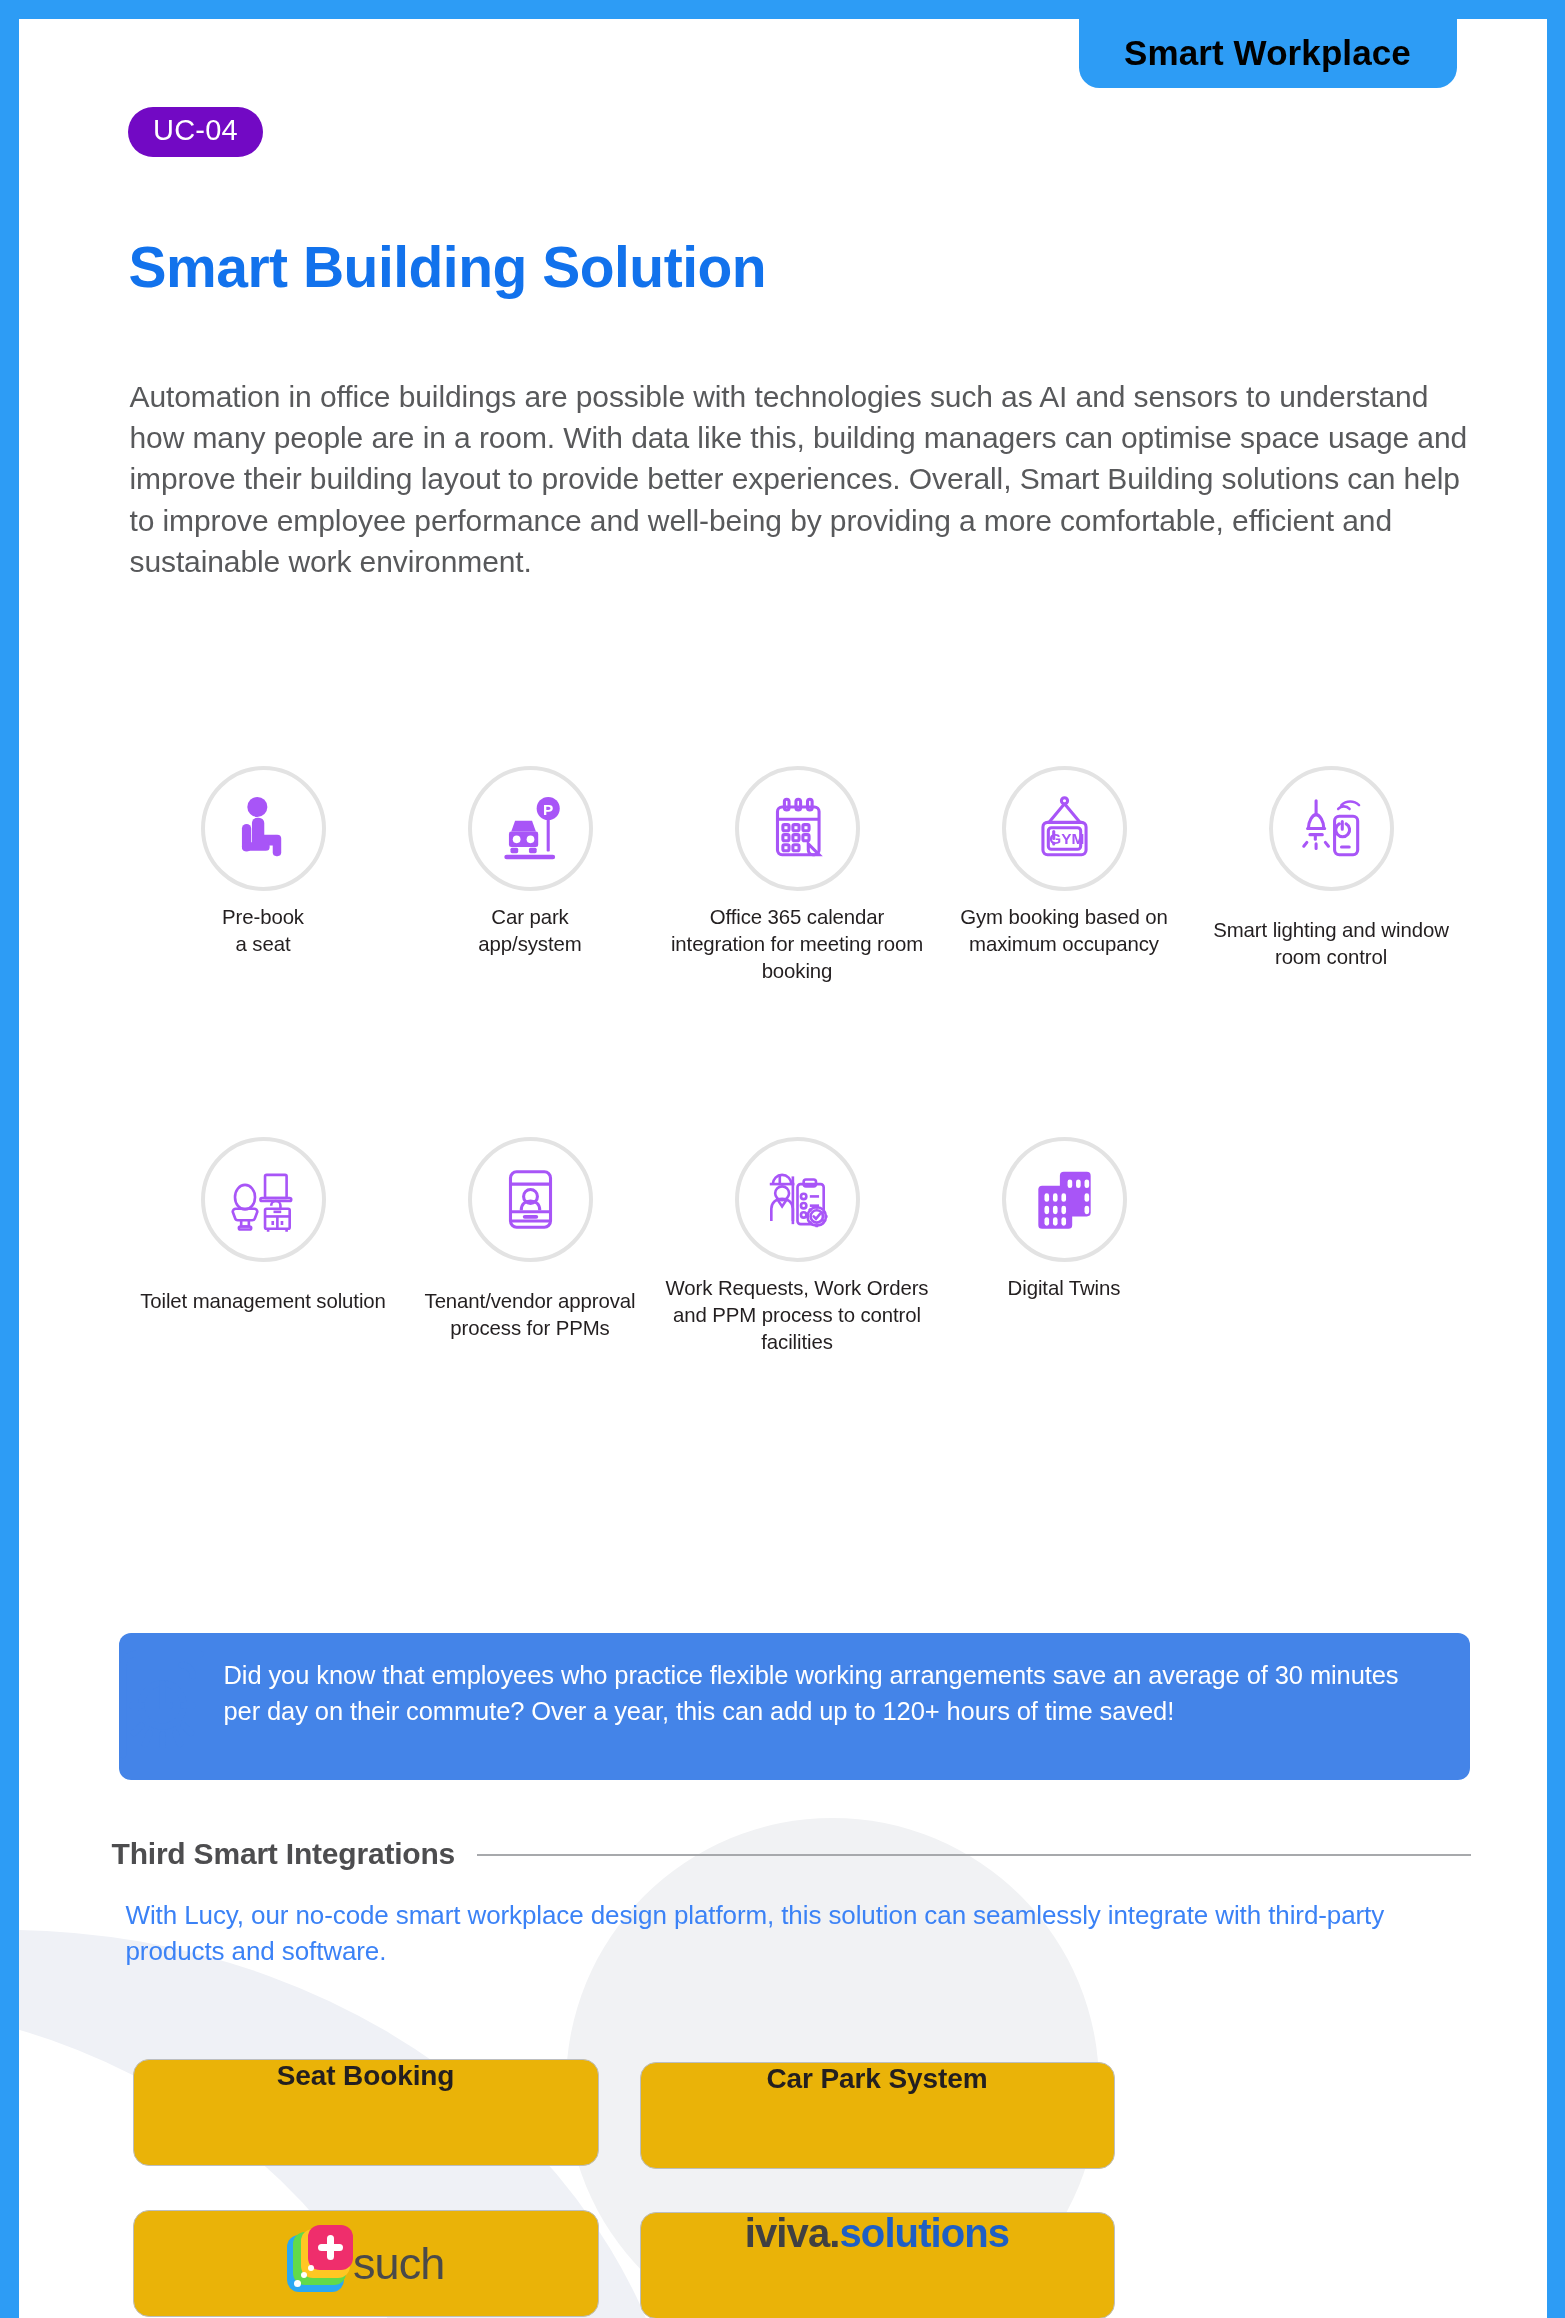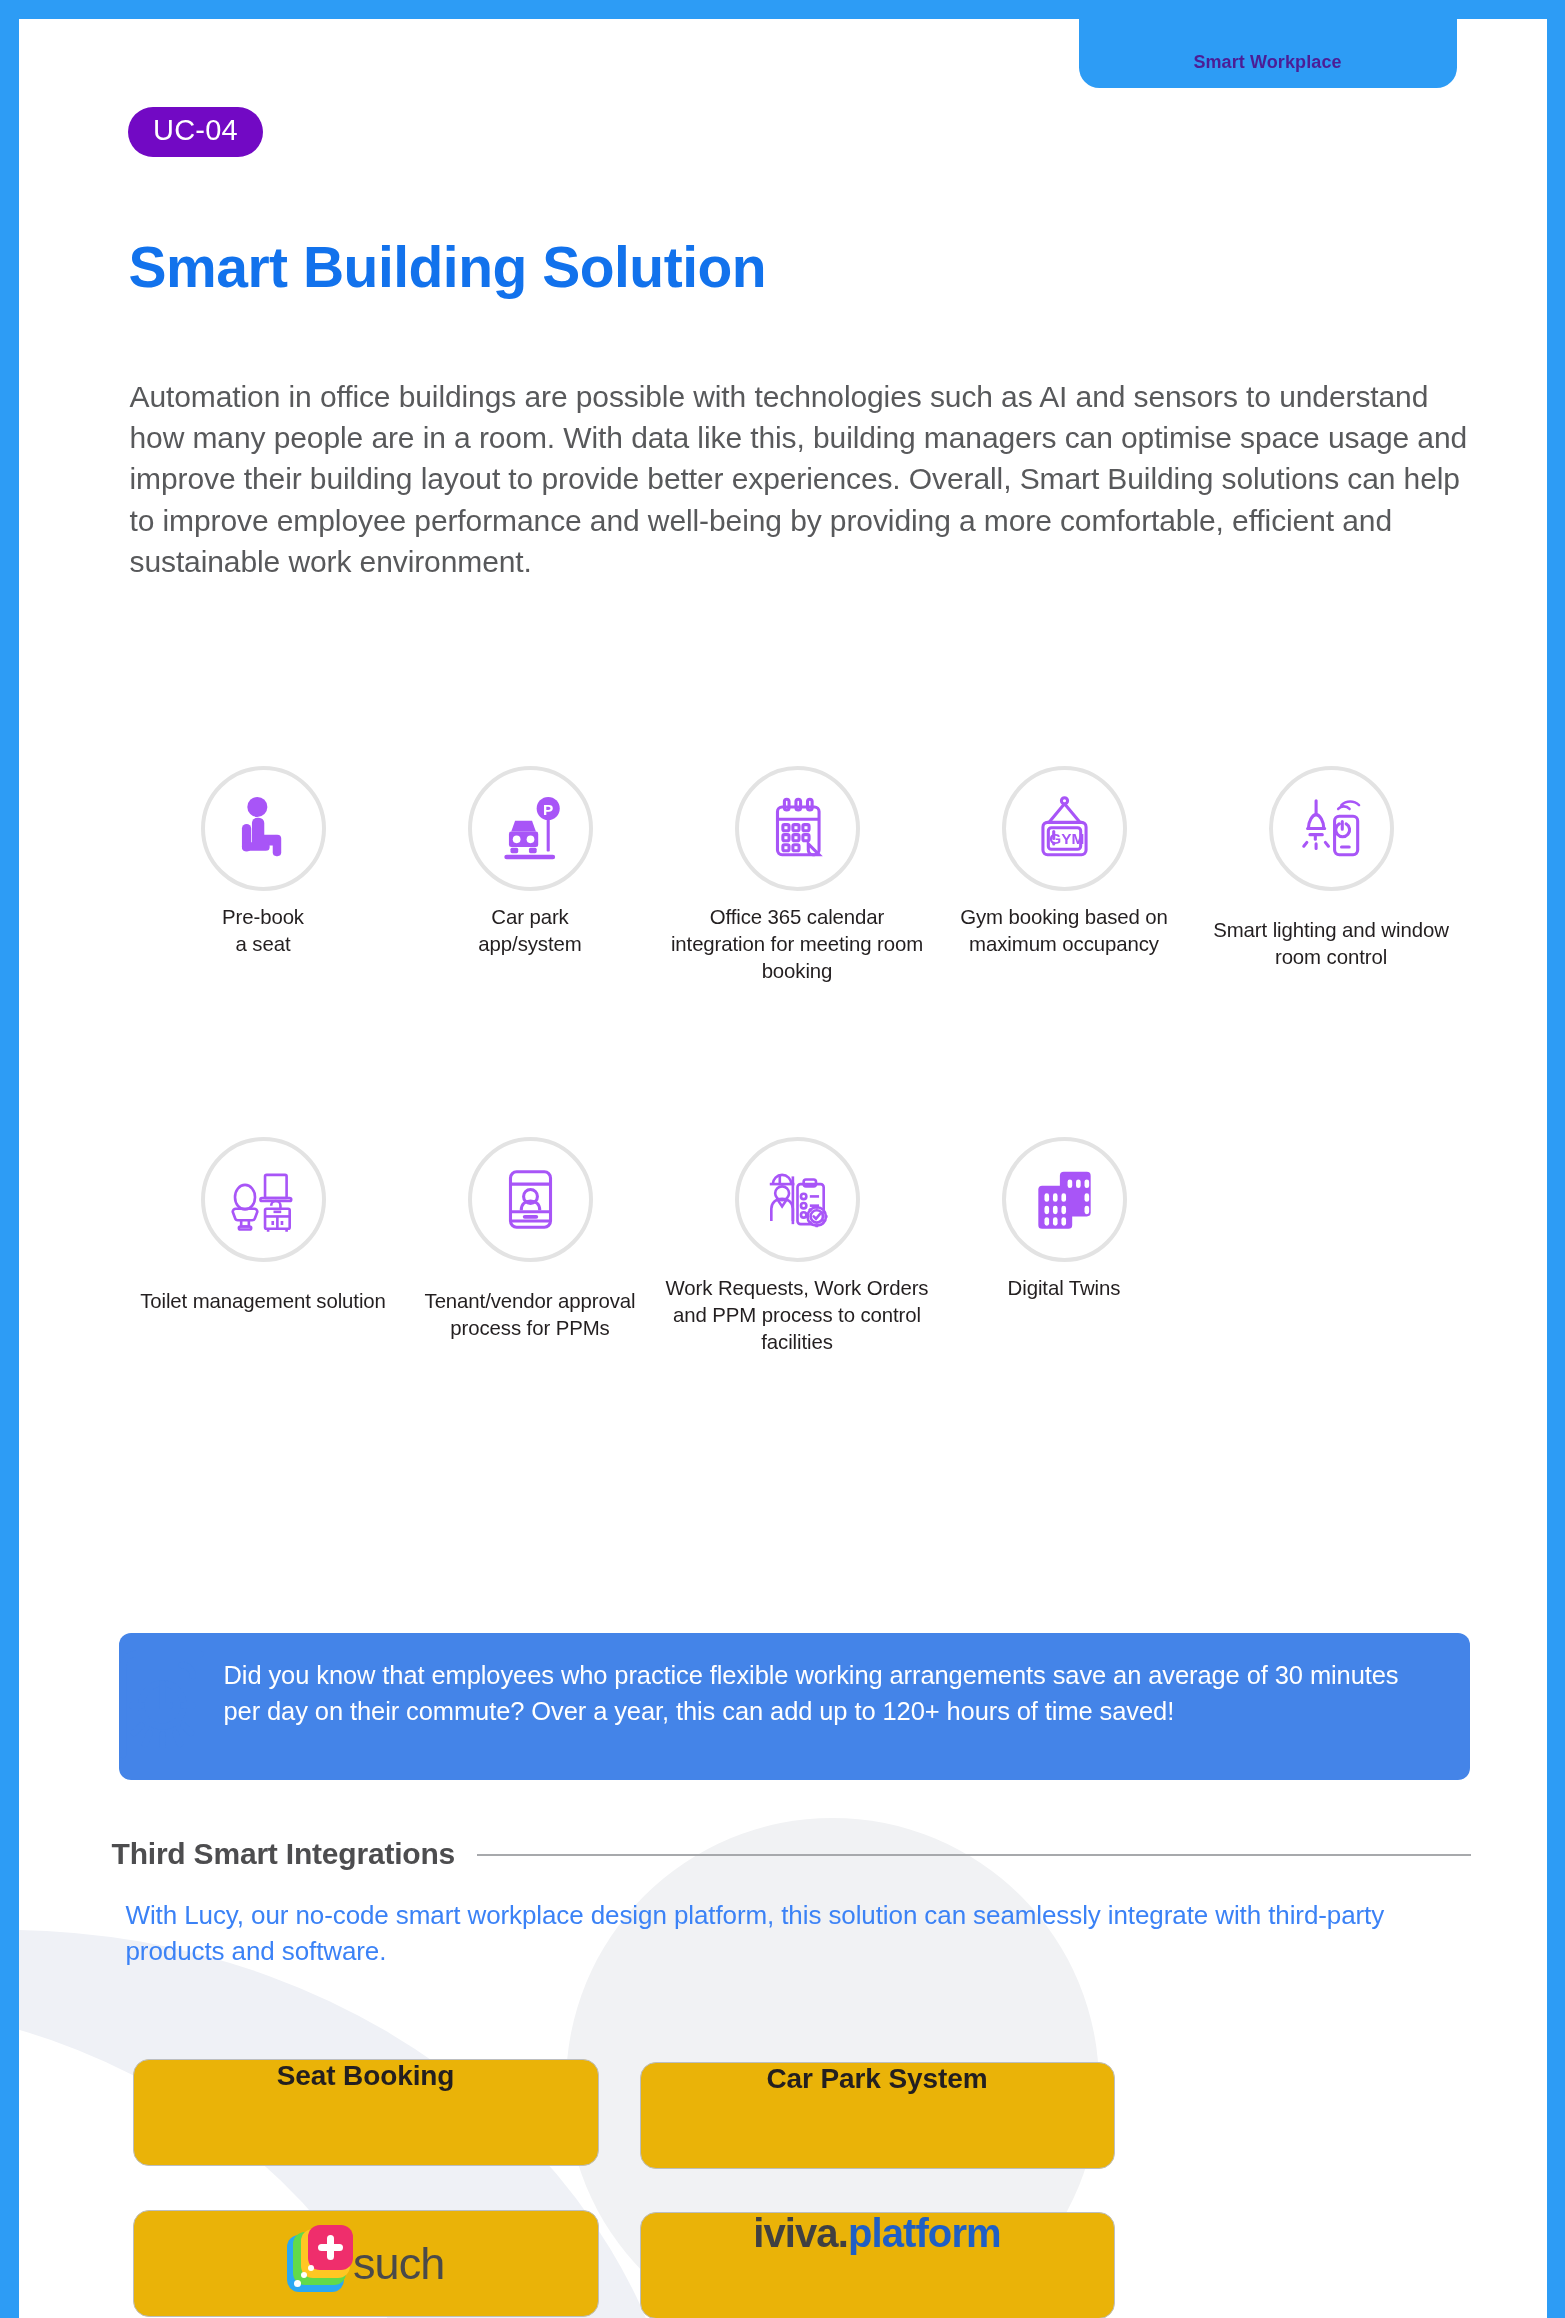--- a/index.html
+++ b/index.html
@@ -54,22 +54,22 @@
     left: 1060px; top: -18.5px;
     width: 378px; height: 88px;
     background: #2D9CF5;
     border-bottom-left-radius: 20.4px;
     border-bottom-right-radius: 20.4px;
     display: flex; align-items: flex-end; justify-content: center;
     padding-bottom: 15px;
     z-index: 5;
   }
   #tab span {
-    color: #4c1d95;
-    font-size: 18px;
+    color: #000000;
+    font-size: 35px;
     font-weight: bold;
     letter-spacing: 0.1px;
   }
 
   
   #badge {
     position: absolute;
     left: 109px; top: 88px;
     background: #7209C4;
     border-radius: 46px;
@@ -476,19 +476,19 @@
               <i class="lucy-plus-h"></i>
             <i class="lucy-dot1"></i>
               <i class="lucy-dot2"></i>
               <i class="lucy-dot3"></i>
           </div>
           <span class="lucy-word">such</span>
         </div>
       </div>
 
       <div class="int-card" id="int-4">
-        <div class="iviva-word"><span class="iviva-a">iviva.</span><span class="iviva-b">platform</span></div>
+        <div class="iviva-word"><span class="iviva-a">iviva.</span><span class="iviva-b">solutions</span></div>
       </div>
 
     </div>
   </div>
 </div>
 
 
 </body></html>

